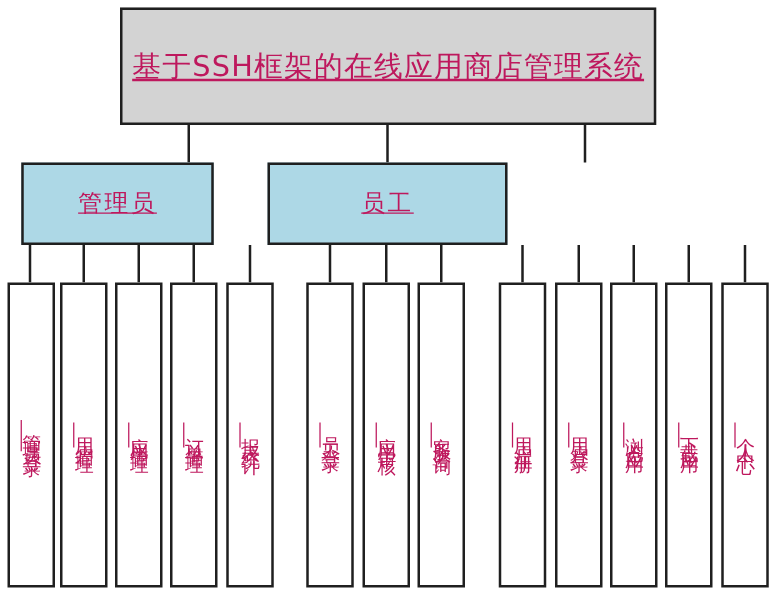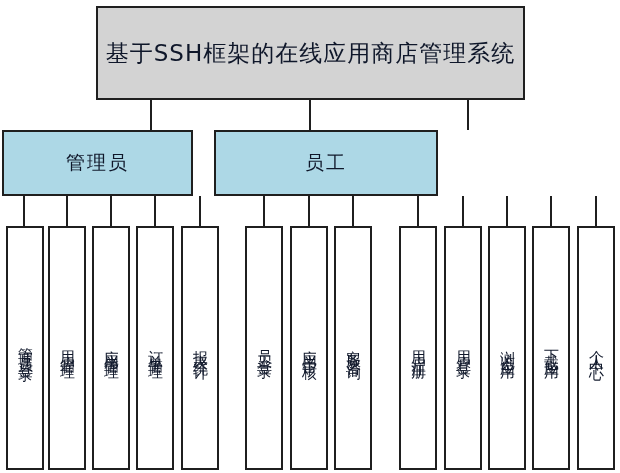--- a/index.html
+++ b/index.html
@@ -15,22 +15,23 @@
     background: #ffffff;
     overflow: hidden;
   }
   .node {
     position: absolute;
     box-sizing: border-box;
     border: 2px solid #1f1f1f;
     display: flex;
     align-items: center;
     justify-content: center;
-    color: #0f172a;
+    color: #be185d;
     text-align: center;
+    text-decoration: underline;
   }
   .root {
     left: 96px; top: 6px; width: 429px; height: 94px;
     background: #d3d3d3;
     font-size: 23px;
     letter-spacing: 1px;
   }
   .branch {
     top: 130px; height: 66px;
     background: #add8e6;
@@ -61,22 +62,22 @@
 <body>
 
 <div class="canvas">
 
   <div class="node root">基于SSH框架的在线应用商店管理系统</div>
 
   <div class="vline top-drop" style="left:150px;"></div>
   <div class="vline top-drop" style="left:309px;"></div>
   <div class="vline top-drop" style="left:467px;"></div>
 
-  <div class="node branch" style="left:2px;width:191px;">管理员</div>
-  <div class="node branch" style="left:214px;width:224px;">员工</div>
+  <div class="node branch" style="left:17px;width:154px;">管理员</div>
+  <div class="node branch" style="left:214px;width:192px;">员工</div>
 
   <div class="vline leaf-drop" style="left:23px;"></div>
   <div class="vline leaf-drop" style="left:66px;"></div>
   <div class="vline leaf-drop" style="left:110px;"></div>
   <div class="vline leaf-drop" style="left:154px;"></div>
   <div class="vline leaf-drop" style="left:199px;"></div>
 
   <div class="vline leaf-drop" style="left:263px;"></div>
   <div class="vline leaf-drop" style="left:308px;"></div>
   <div class="vline leaf-drop" style="left:352px;"></div>

